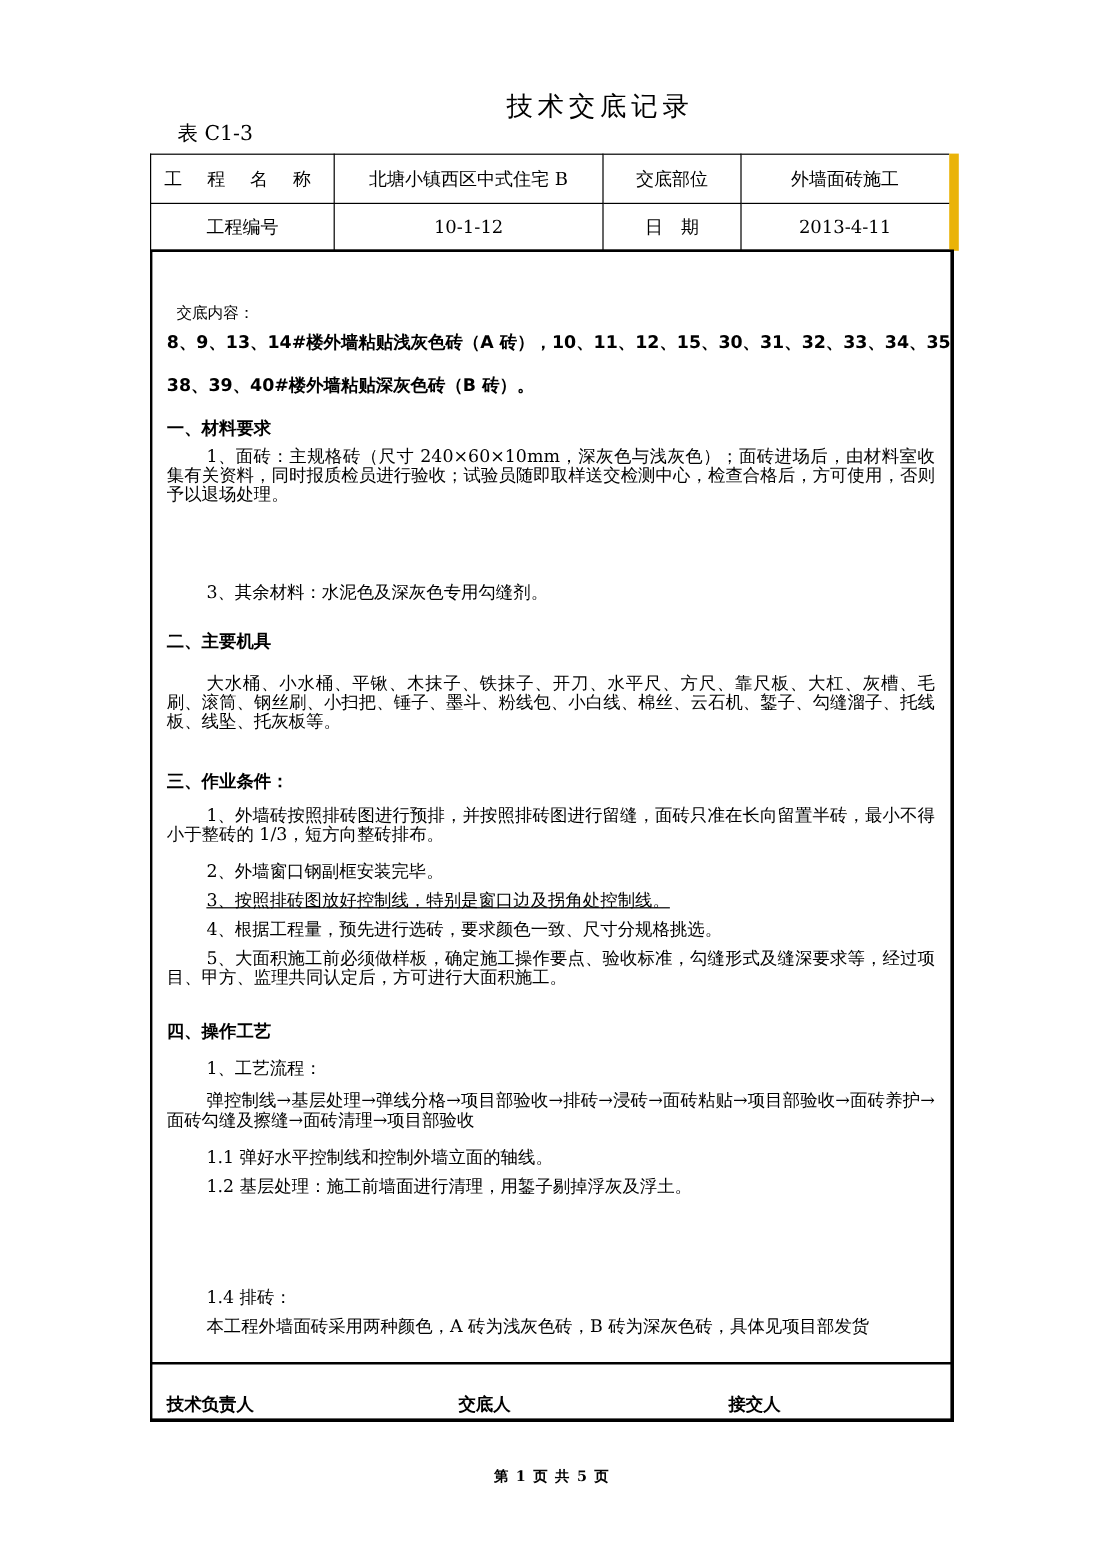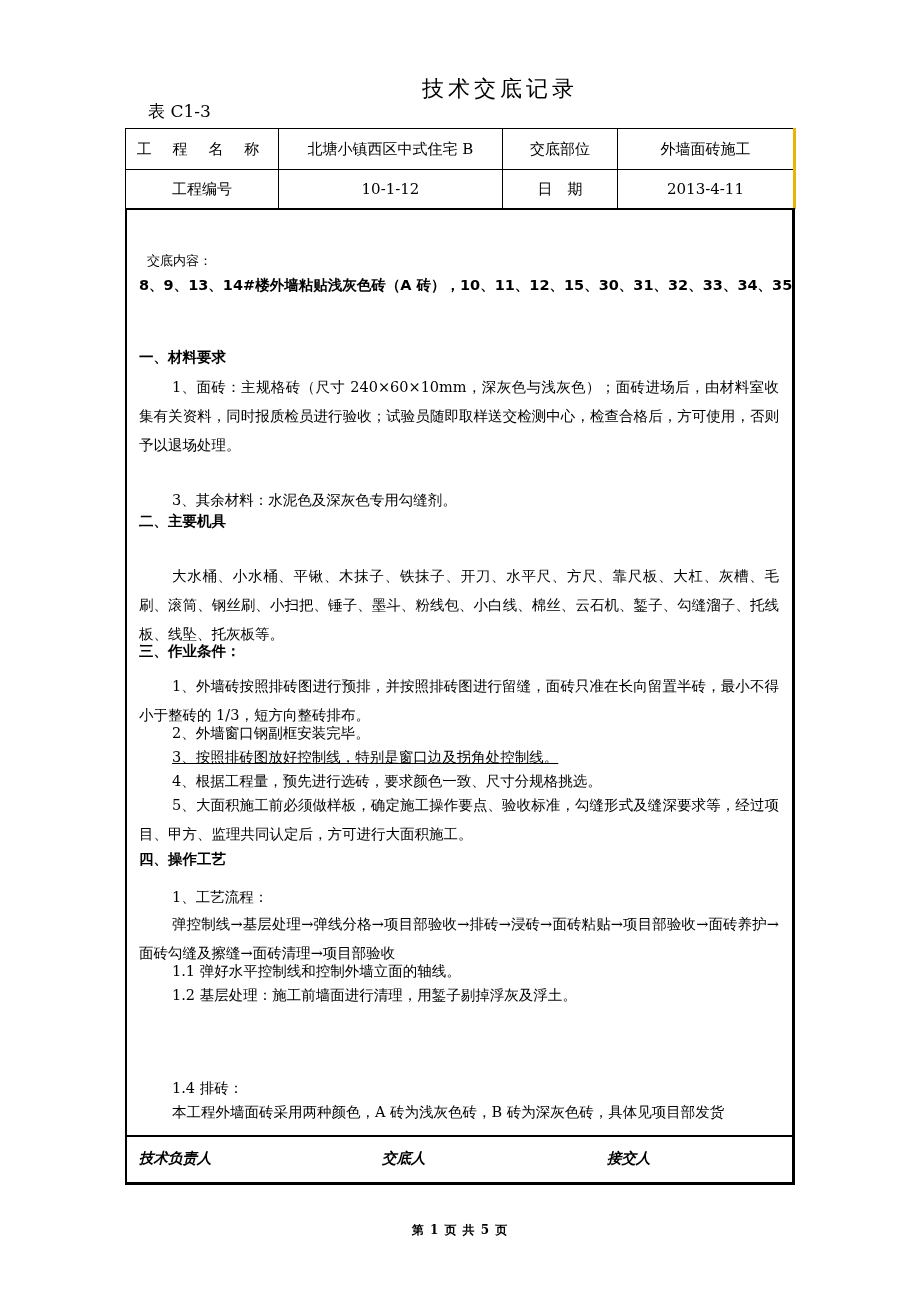--- a/index.html
+++ b/index.html
@@ -19,50 +19,50 @@
   }
   .header-table {
     position: absolute; left: 125px; top: 128px; width: 669px;
     border-collapse: collapse; table-layout: fixed;
   }
   .header-table td {
     border: 1px solid #000; text-align: center; font-size: 15px;
     padding: 0; height: 38px;
   }
   .header-table tr:first-child td { height: 40px; }
-  .header-table td.last { border-right: 3px solid #eab308; text-align: center; }
+  .header-table td.last { border-right: 8px solid #eab308; text-align: center; }
   .spaced { letter-spacing: 8px; }
   .content-box {
     position: absolute; left: 125px; top: 208px; width: 665px; height: 925px;
     border-left: 2px solid #000; border-right: 3px solid #000;
     border-top: 2px solid #000; border-bottom: 2px solid #000;
     box-sizing: content-box; overflow: hidden;
   }
   .label-small { position: absolute; left: 8px; top: 20px; font-size: 13px; margin-top: 22px; }
   .bold-line {
     position: absolute; left: 12px; font-weight: bold;
     font-family: "DejaVu Sans", "Liberation Sans", sans-serif; font-size: 14.5px;
     white-space: nowrap;
   }
   .section-head {
     position: absolute; left: 12px; font-weight: bold;
     font-family: "DejaVu Sans", "Liberation Sans", sans-serif; font-size: 14.5px;
   }
   .para {
     position: absolute; left: 12px; width: 640px; font-size: 14.5px;
-    line-height: 29px; text-indent: 33px; text-align: justify;
+    line-height: 16px; text-indent: 33px; text-align: justify;
   }
   .sig-row {
     position: absolute; left: 125px; top: 1135px; width: 665px; height: 47px;
     border-left: 2px solid #000; border-right: 3px solid #000;
     border-bottom: 3px solid #000;
     font-family: "DejaVu Sans", "Liberation Sans", sans-serif; font-weight: bold;
     font-size: 14.5px;
   }
-  .sig-row span { position: absolute; top: 14px; font-style: italic; }
+  .sig-row span { position: absolute; top: 26px; }
   .page-footer {
     position: absolute; left: 0; width: 920px; top: 1222px; text-align: center;
     font-size: 12px; letter-spacing: 1px; font-weight: bold;
   }
 </style>
 </head>
 <body>
 
 <div class="form-code">表 C1-3</div>
 <div class="doc-title">技术交底记录</div>
@@ -87,26 +87,27 @@
     <td>日　期</td>
     <td class="last">2013-4-11</td>
   </tr>
 </tbody>
   </table>
 
 <div class="content-box">
   <div class="label-small" style="left:20px;top:20px;">交底内容：</div>
 
   <div class="bold-line" style="top:66px;">8、9、13、14#楼外墙粘贴浅灰色砖（A 砖），10、11、12、15、30、31、32、33、34、35、</div>
+  <div class="bold-line" style="top:102px;">38、39、40#楼外墙粘贴深灰色砖（B 砖）。</div>
 
   <div class="section-head" style="top:138px;">一、材料要求</div>
   <div class="para" style="top:163px;">1、面砖：主规格砖（尺寸 240×60×10mm，深灰色与浅灰色）；面砖进场后，由材料室收集有关资料，同时报质检员进行验收；试验员随即取样送交检测中心，检查合格后，方可使用，否则予以退场处理。</div>
   <div class="para" style="top:276px;">3、其余材料：水泥色及深灰色专用勾缝剂。</div>
 
-  <div class="section-head" style="top:302px;">二、主要机具</div>
+  <div class="section-head" style="top:315px;">二、主要机具</div>
   <div class="para" style="top:352px;">大水桶、小水桶、平锹、木抹子、铁抹子、开刀、水平尺、方尺、靠尺板、大杠、灰槽、毛刷、滚筒、钢丝刷、小扫把、锤子、墨斗、粉线包、小白线、棉丝、云石机、錾子、勾缝溜子、托线板、线坠、托灰板等。</div>
 
   <div class="section-head" style="top:432px;text-align:center;">三、作业条件：</div>
   <div class="para" style="top:462px;">1、外墙砖按照排砖图进行预排，并按照排砖图进行留缝，面砖只准在长向留置半砖，最小不得小于整砖的 1/3，短方向整砖排布。</div>
   <div class="para" style="top:509px;">2、外墙窗口钢副框安装完毕。</div>
   <div class="para" style="top:533px;text-decoration:underline;">3、按照排砖图放好控制线，特别是窗口边及拐角处控制线。</div>
   <div class="para" style="top:557px;">4、根据工程量，预先进行选砖，要求颜色一致、尺寸分规格挑选。</div>
   <div class="para" style="top:581px;">5、大面积施工前必须做样板，确定施工操作要点、验收标准，勾缝形式及缝深要求等，经过项目、甲方、监理共同认定后，方可进行大面积施工。</div>
 
   <div class="section-head" style="top:640px;">四、操作工艺</div>

